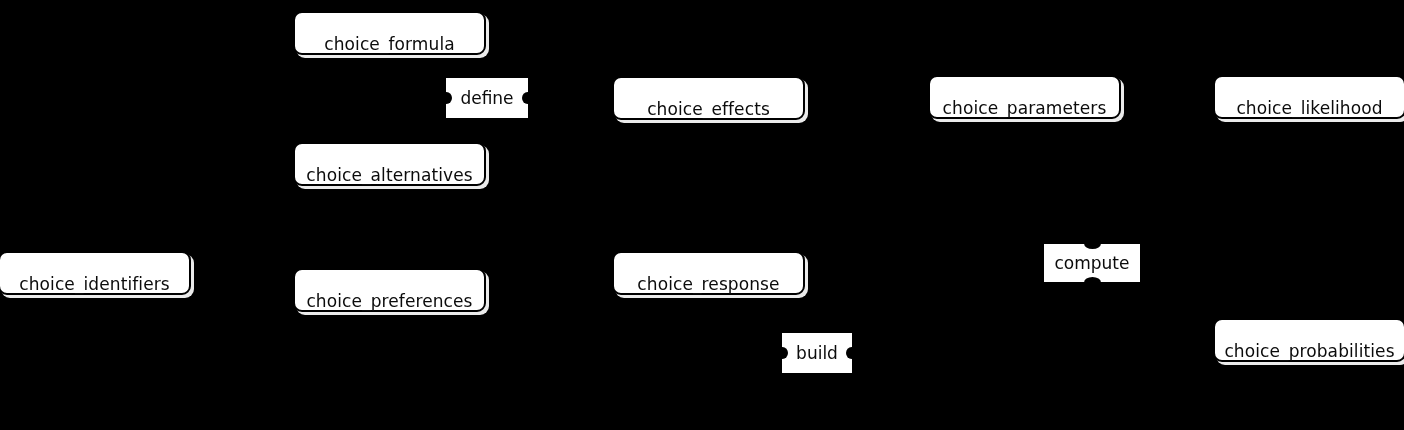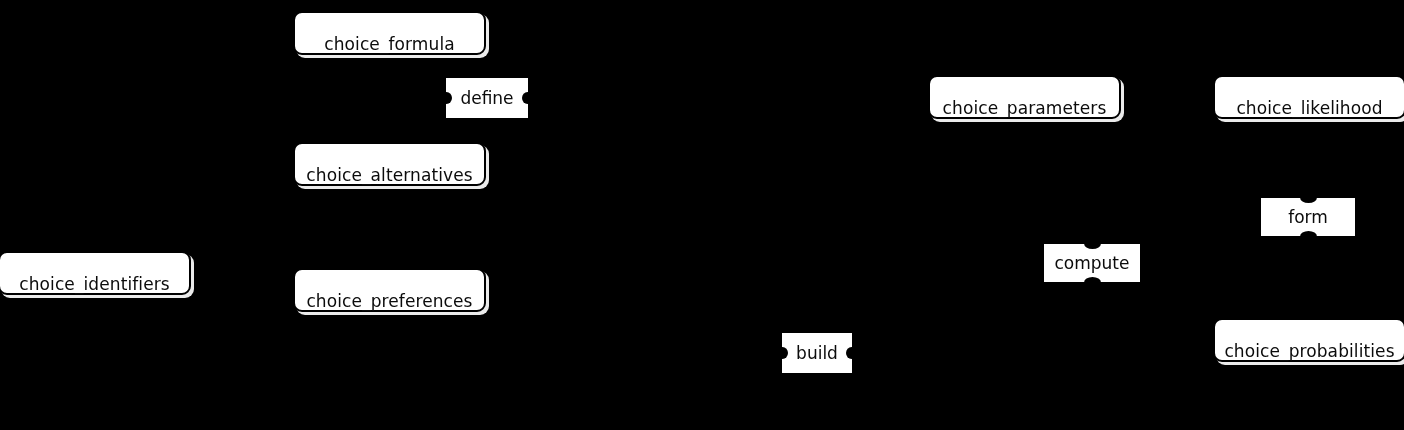--- a/index.html
+++ b/index.html
@@ -97,20 +97,23 @@
       <path d="M 1092 251 L 1092 119"></path>
       <path d="M 1308 119 L 1308 198"></path>
       <path d="M 1308 236 L 1308 318"></path>
     </g>
   </svg>
 
   <div class="node" style="left:293px; top:11px; width:193px; height:44px;">
     <span class="node-label">choice_formula</span>
   </div>
 
+  <div class="node" style="left:612px; top:76px; width:193px; height:44px;">
+    <span class="node-label">choice_effects</span>
+  </div>
 
   <div class="node" style="left:928px; top:75px; width:193px; height:44px;">
     <span class="node-label">choice_parameters</span>
   </div>
 
   <div class="node" style="left:1213px; top:75px; width:193px; height:44px;">
     <span class="node-label">choice_likelihood</span>
   </div>
 
   <div class="node" style="left:293px; top:142px; width:193px; height:44px;">
@@ -118,38 +121,36 @@
   </div>
 
   <div class="node" style="left:-2px; top:251px; width:193px; height:44px;">
     <span class="node-label">choice_identifiers</span>
   </div>
 
   <div class="node" style="left:293px; top:268px; width:193px; height:44px;">
     <span class="node-label">choice_preferences</span>
   </div>
 
+  <div class="node" style="left:612px; top:251px; width:193px; height:44px;">
+    <span class="node-label">choice_response</span>
+  </div>
 
 
   <div class="node" style="left:1213px; top:318px; width:193px; height:44px;">
     <span class="node-label">choice_probabilities</span>
   </div>
 
 
   <div class="edge-label horiz" style="left:446px; top:78px; width:82px; height:40px;">
     <span class="notch a"></span>
     <span class="notch b"></span>
     <span class="edge-label-text">define</span>
   </div>
 
-  <div class="edge-label vert" style="left:1261px; top:198px; width:94px; height:38px;">
-    <span class="notch a"></span>
-    <span class="notch b"></span>
-    <span class="edge-label-text">form</span>
-  </div>
 
   <div class="edge-label vert" style="left:1044px; top:244px; width:96px; height:38px;">
     <span class="notch a"></span>
     <span class="notch b"></span>
     <span class="edge-label-text">compute</span>
   </div>
 
   <div class="edge-label horiz" style="left:782px; top:320px; width:70px; height:40px;margin-top:13px;">
     <span class="notch a"></span>
     <span class="notch b"></span>

